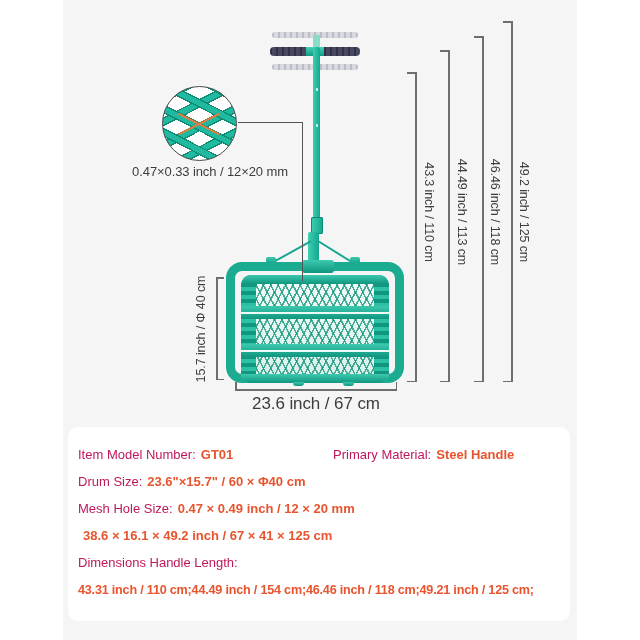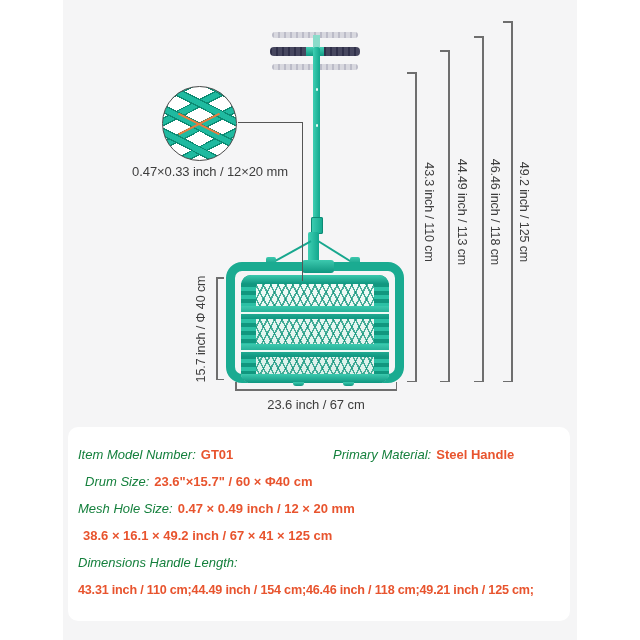--- a/index.html
+++ b/index.html
@@ -47,21 +47,21 @@
       #ffffff;
       border:1.5px solid #4a4a4a;box-sizing:border-box;}
   .mag-x{width:46px;height:1.6px;background:#ea7b3e;transform-origin:50% 50%;}
   .callout-line{background:#555555;}
 
   
   .card{left:68px;top:427px;width:502px;height:194px;background:#ffffff;border-radius:10px;
         padding:14px 10px 0 10px;box-sizing:border-box;}
   .spec-row{display:flex;height:27px;align-items:center;font-size:13px;color:#1f1f1f;}
   .spec-cell1{width:255px;display:flex;align-items:center;}
-  .spec-label{color:#15803d;font-style:italic;}
+  .spec-label{color:#be185d;}
   .spec-value{color:#e8542e;font-weight:700;margin-left:5px;white-space:nowrap;}
   .spec-value-line{color:#e8542e;font-weight:700;font-size:12.6px;letter-spacing:-0.2px;white-space:nowrap;}
 </style>
 </head>
 <body>
 
 <div class="page">
   <div class="abs panel"></div>
 
   <div class="abs ghost-bar" style="left:272px;top:32px;width:86px;"></div>
@@ -130,35 +130,35 @@
   <div class="abs dim-label rot-cw" style="left:524px;top:212px;">49.2 inch / 125 cm</div>
 
   <div class="abs dim" style="left:216px;top:277px;width:1.5px;height:103px;"></div>
   <div class="abs dim" style="left:216px;top:277px;width:8px;height:1.5px;"></div>
   <div class="abs dim" style="left:216px;top:378.5px;width:8px;height:1.5px;"></div>
   <div class="abs dim-label rot-ccw" style="left:201px;top:329px;">15.7 inch / Φ 40 cm</div>
 
   <div class="abs dim" style="left:235px;top:389px;width:162px;height:1.5px;"></div>
   <div class="abs dim" style="left:235px;top:382px;width:1.5px;height:8px;"></div>
   <div class="abs dim" style="left:395.5px;top:382px;width:1.5px;height:8px;"></div>
-  <div class="abs dim-label center-xy" style="left:316px;top:404px;font-size:13px;">23.6 inch / 67 cm</div>
+  <div class="abs dim-label center-xy" style="left:316px;top:404px;font-size:17px;">23.6 inch / 67 cm</div>
 
   <div class="abs card">
     <div class="spec-row">
       <div class="spec-cell1">
         <span class="spec-label">Item Model Number:</span>
         <span class="spec-value">GT01</span>
       </div>
       <div class="spec-cell2" style="display:flex;align-items:center;">
         <span class="spec-label">Primary Material:</span>
         <span class="spec-value">Steel Handle</span>
       </div>
     </div>
     <div class="spec-row">
-      <div class="spec-cell2" style="display:flex;align-items:center;margin-left:7px;">
+      <div class="spec-cell2" style="display:flex;align-items:center;">
         <span class="spec-label">Drum Size:</span>
         <span class="spec-value">23.6"×15.7" / 60 × Φ40 cm</span>
       </div>
     </div>
     <div class="spec-row">
       <span class="spec-label">Mesh Hole Size:</span>
       <span class="spec-value">0.47 × 0.49 inch / 12 × 20 mm</span>
     </div>
     <div class="spec-row">
       <span class="spec-value">38.6 × 16.1 × 49.2 inch / 67 × 41 × 125 cm</span>

